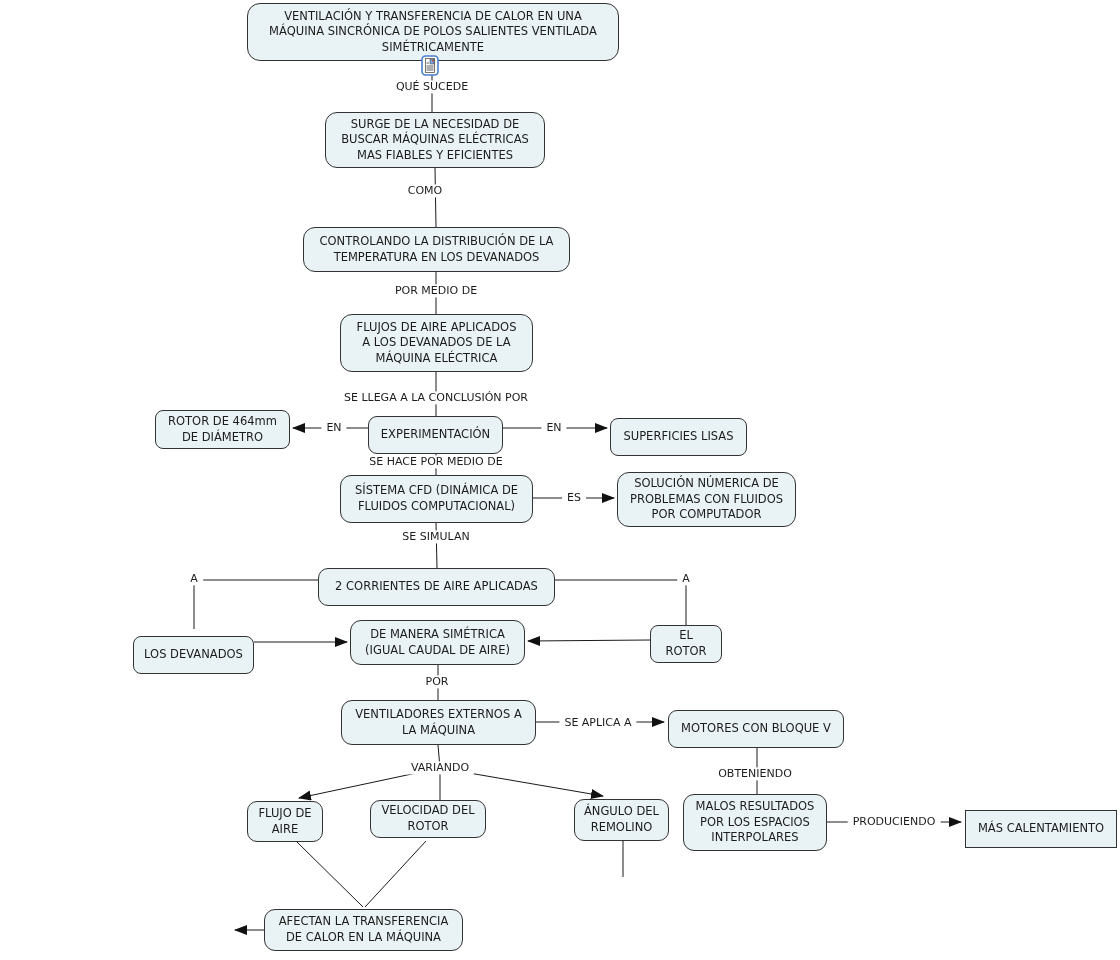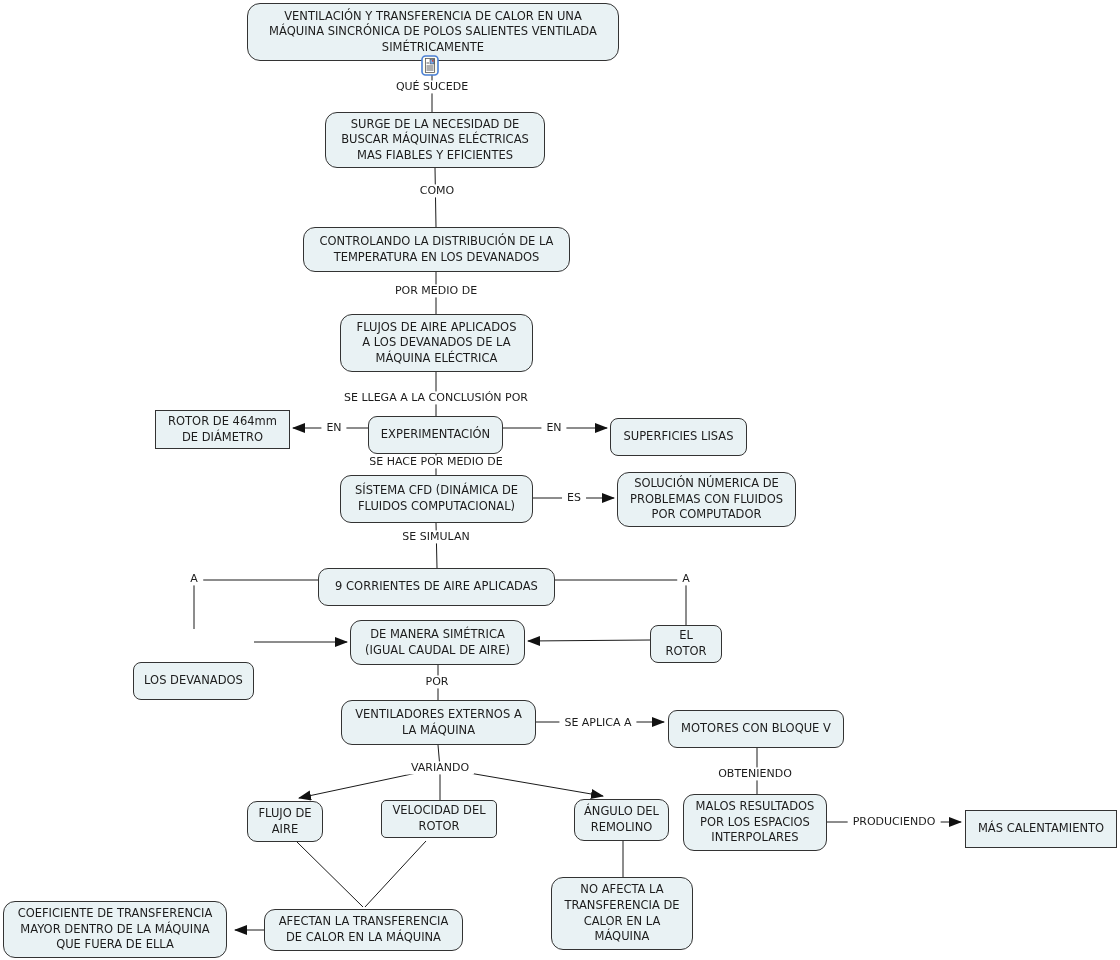--- a/index.html
+++ b/index.html
@@ -77,59 +77,52 @@
 MÁQUINA SINCRÓNICA DE POLOS SALIENTES VENTILADA
 SIMÉTRICAMENTE</div>
   <div class="node" style="left:303px;top:227px;width:267px;height:45px;border-radius:12px">CONTROLANDO LA DISTRIBUCIÓN DE LA
 TEMPERATURA EN LOS DEVANADOS</div>
   <div class="node" style="left:325px;top:112px;width:220px;height:56px;border-radius:12px">SURGE DE LA NECESIDAD DE
 BUSCAR MÁQUINAS ELÉCTRICAS
 MAS FIABLES Y EFICIENTES</div>
   <div class="node" style="left:340px;top:314px;width:193px;height:58px;border-radius:12px">FLUJOS DE AIRE APLICADOS
 A LOS DEVANADOS DE LA
 MÁQUINA ELÉCTRICA</div>
-  <div class="node" style="left:155px;top:410px;width:135px;height:39px;border-radius:0">ROTOR DE 464mm
+  <div class="node" style="left:155px;top:410px;width:135px;height:39px;border-radius:8px">ROTOR DE 464mm
 DE DIÁMETRO</div>
   <div class="node" style="left:368px;top:416px;width:135px;height:27px;border-radius:9px">EXPERIMENTACIÓN</div>
   <div class="node" style="left:610px;top:418px;width:137px;height:23px;border-radius:8px">SUPERFICIES LISAS</div>
   <div class="node" style="left:340px;top:475px;width:193px;height:48px;border-radius:11px">SÍSTEMA CFD (DINÁMICA DE
 FLUIDOS COMPUTACIONAL)</div>
   <div class="node" style="left:617px;top:472px;width:179px;height:55px;border-radius:12px">SOLUCIÓN NÚMERICA DE
 PROBLEMAS CON FLUIDOS
 POR COMPUTADOR</div>
-  <div class="node" style="left:318px;top:568px;width:237px;height:27px;border-radius:10px">9 CORRIENTES DE AIRE APLICADAS</div>
-  <div class="node" style="left:133px;top:662px;width:121px;height:26px;border-radius:8px">LOS DEVANADOS</div>
+  <div class="node" style="left:318px;top:568px;width:237px;height:27px;border-radius:10px">2 CORRIENTES DE AIRE APLICADAS</div>
+  <div class="node" style="left:133px;top:636px;width:121px;height:26px;border-radius:8px">LOS DEVANADOS</div>
   <div class="node" style="left:350px;top:620px;width:175px;height:45px;border-radius:11px">DE MANERA SIMÉTRICA
 (IGUAL CAUDAL DE AIRE)</div>
   <div class="node" style="left:650px;top:625px;width:72px;height:26px;border-radius:8px">EL ROTOR</div>
   <div class="node" style="left:341px;top:700px;width:195px;height:45px;border-radius:11px">VENTILADORES EXTERNOS A
 LA MÁQUINA</div>
   <div class="node" style="left:668px;top:710px;width:176px;height:25px;border-radius:9px">MOTORES CON BLOQUE V</div>
   <div class="node" style="left:247px;top:801px;width:76px;height:41px;border-radius:10px">FLUJO DE
 AIRE</div>
-  <div class="node" style="left:381px;top:800px;width:116px;height:31px;border-radius:5px">VELOCIDAD DEL
+  <div class="node" style="left:370px;top:800px;width:116px;height:31px;border-radius:10px">VELOCIDAD DEL
 ROTOR</div>
   <div class="node" style="left:574px;top:799px;width:95px;height:42px;border-radius:10px">ÁNGULO DEL
 REMOLINO</div>
   <div class="node" style="left:683px;top:794px;width:144px;height:57px;border-radius:11px">MALOS RESULTADOS
 POR LOS ESPACIOS
 INTERPOLARES</div>
   <div class="node" style="left:965px;top:810px;width:152px;height:27px;border-radius:0">MÁS CALENTAMIENTO</div>
-  <div class="node" style="left:551px;top:877px;width:142px;height:73px;border-radius:12px">NO AFECTA LA
-TRANSFERENCIA DE
-CALOR EN LA
-MÁQUINA</div>
-  <div class="node" style="left:3px;top:901px;width:224px;height:57px;border-radius:12px">COEFICIENTE DE TRANSFERENCIA
-MAYOR DENTRO DE LA MÁQUINA
-QUE FUERA DE ELLA</div>
   <div class="node" style="left:264px;top:909px;width:199px;height:42px;border-radius:11px">AFECTAN LA TRANSFERENCIA
 DE CALOR EN LA MÁQUINA</div>
 
   <div class="label" style="left:432px;top:87px">QUÉ SUCEDE</div>
-  <div class="label" style="left:437px;top:191px">COMO</div>
+  <div class="label" style="left:425px;top:191px">COMO</div>
   <div class="label" style="left:436px;top:291px">POR MEDIO DE</div>
   <div class="label" style="left:436px;top:398px">SE LLEGA A LA CONCLUSIÓN POR</div>
   <div class="label" style="left:334px;top:428px">EN</div>
   <div class="label" style="left:554px;top:428px">EN</div>
   <div class="label" style="left:436px;top:462px">SE HACE POR MEDIO DE</div>
   <div class="label" style="left:574px;top:498px">ES</div>
   <div class="label" style="left:436px;top:537px">SE SIMULAN</div>
   <div class="label" style="left:194px;top:579px">A</div>
   <div class="label" style="left:686px;top:579px">A</div>
   <div class="label" style="left:437px;top:682px">POR</div>

